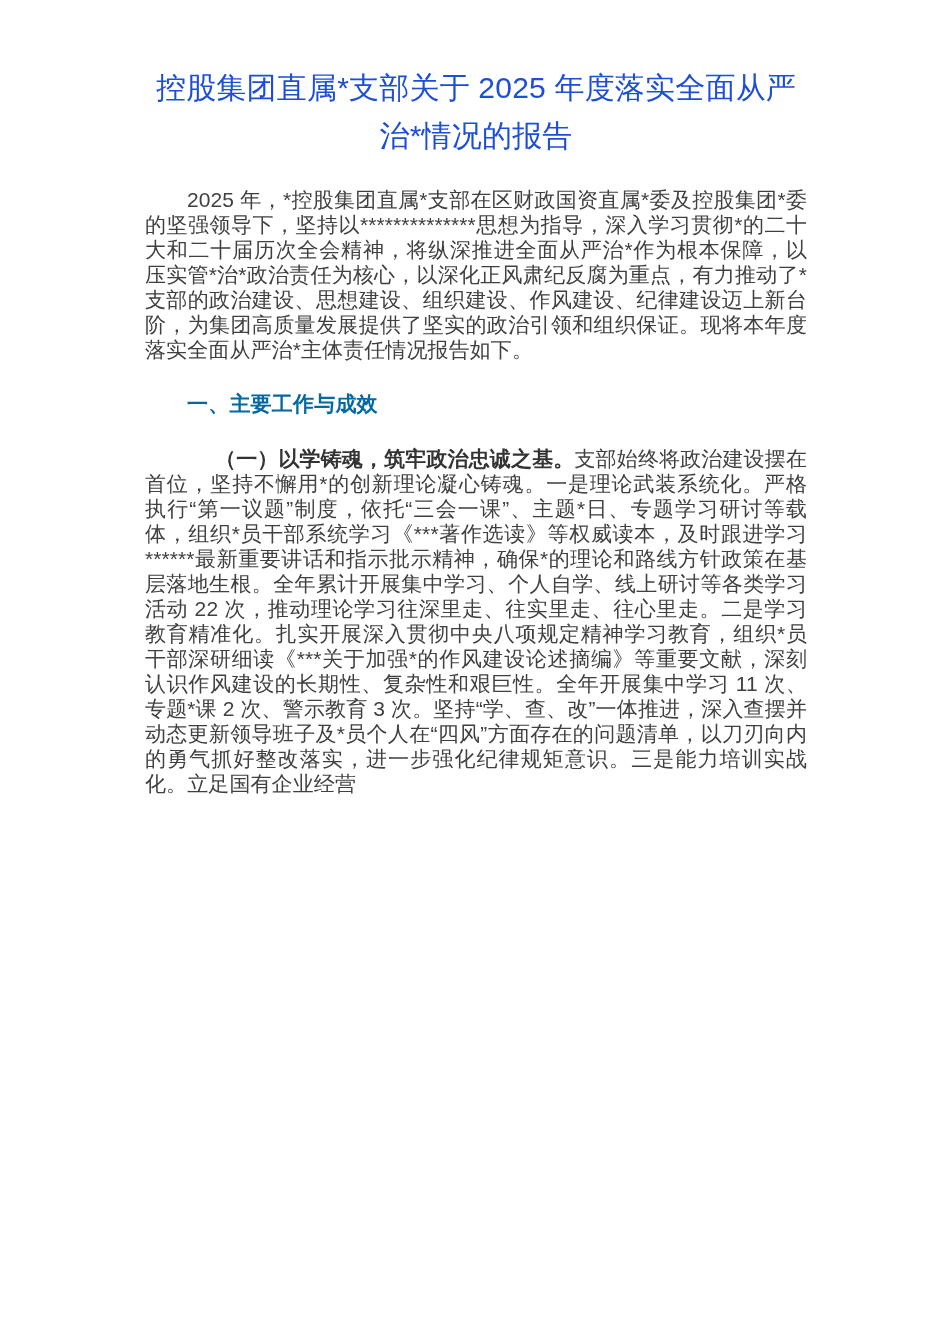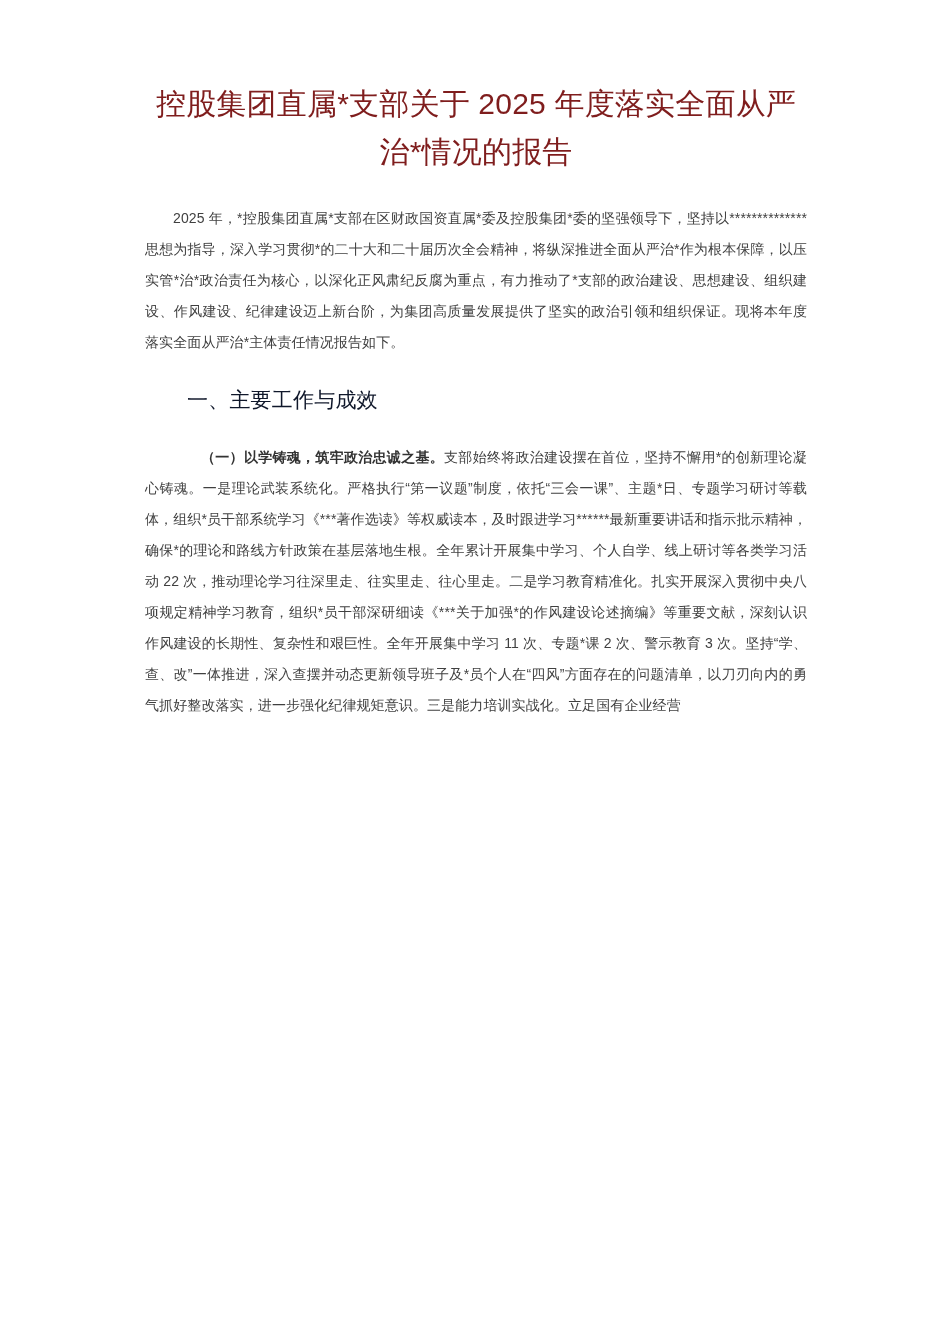--- a/index.html
+++ b/index.html
@@ -26,51 +26,51 @@
 
   .content {
     position: absolute;
     left: 145px;
     top: 0;
     width: 662px;
   }
 
   .doc-title {
     margin: 0;
-    padding-top: 80px;
+    padding-top: 64px;
     font-size: 30px;
     font-weight: 400;
     line-height: 48px;
     text-align: center;
     letter-spacing: 0.2px;
-    color: #7f1d1d;
+    color: #1d4ed8;
   }
 
   .para {
     margin: 0;
-    font-size: 14px;
-    line-height: 31px;
+    font-size: 21px;
+    line-height: 25px;
     text-align: justify;
     text-justify: inter-ideograph;
     text-indent: 2em;
     color: #404040;
     letter-spacing: 0.1px;
   }
 
   .para-first {
     margin-top: 27px;
   }
 
   .heading {
     margin: 0;
     font-size: 21px;
     line-height: 44.2px;
-    font-weight: normal;
+    font-weight: bold;
     text-indent: 2em;
-    color: #0f172a;
+    color: #0369a1;
     letter-spacing: 0.2px;
   }
 
   .heading-1 {
     margin-top: 20px;
   }
 
   .para-sub {
     margin-top: 20px;
   }

